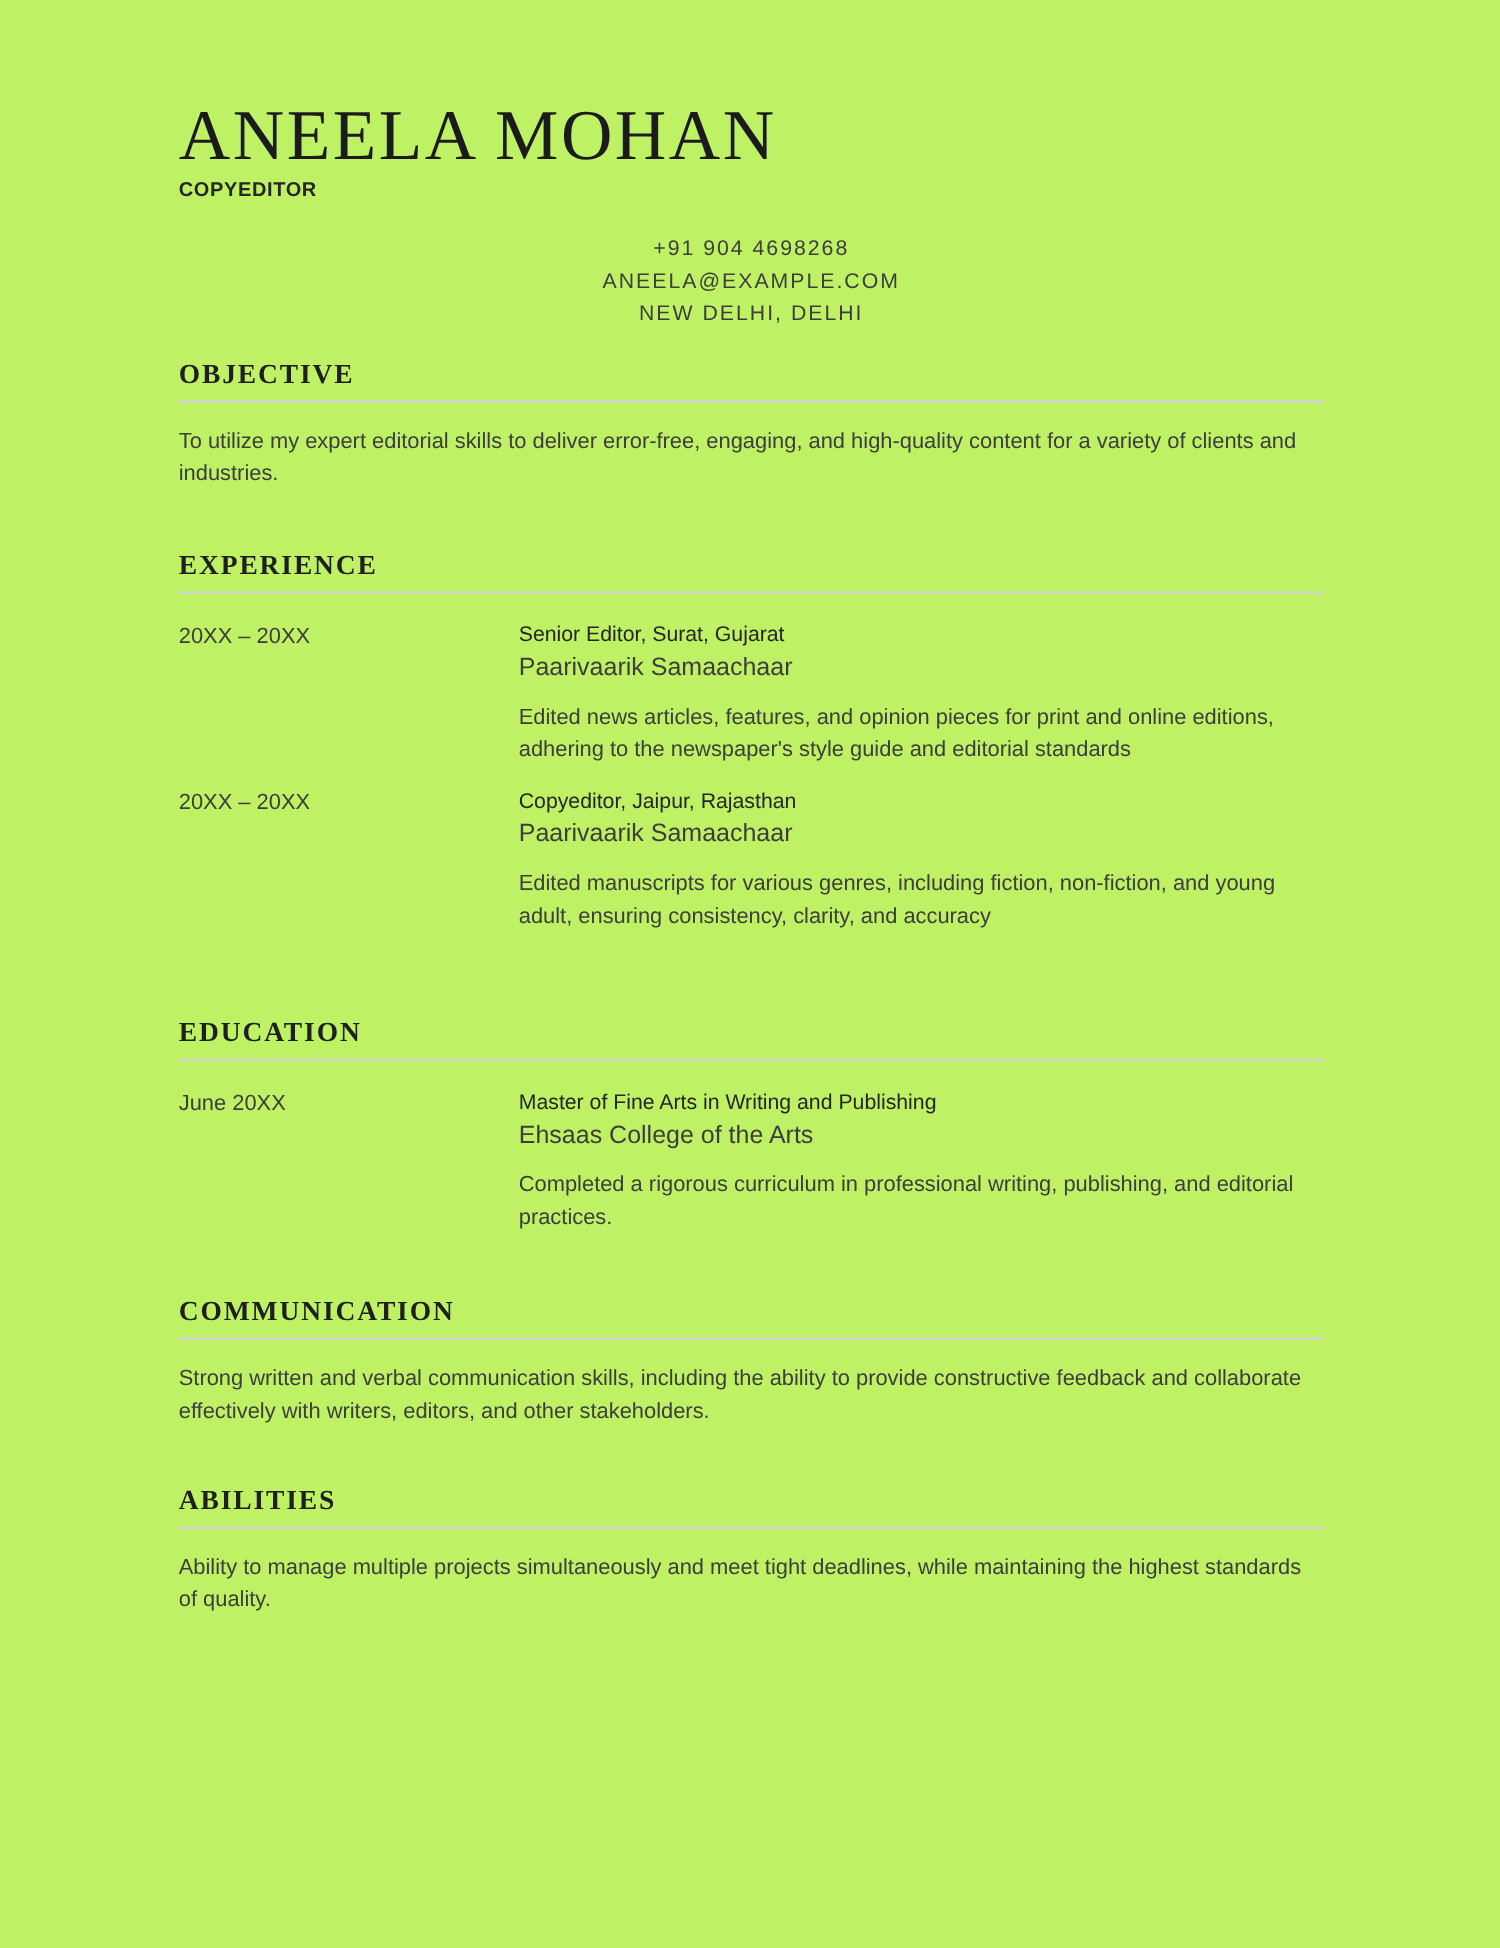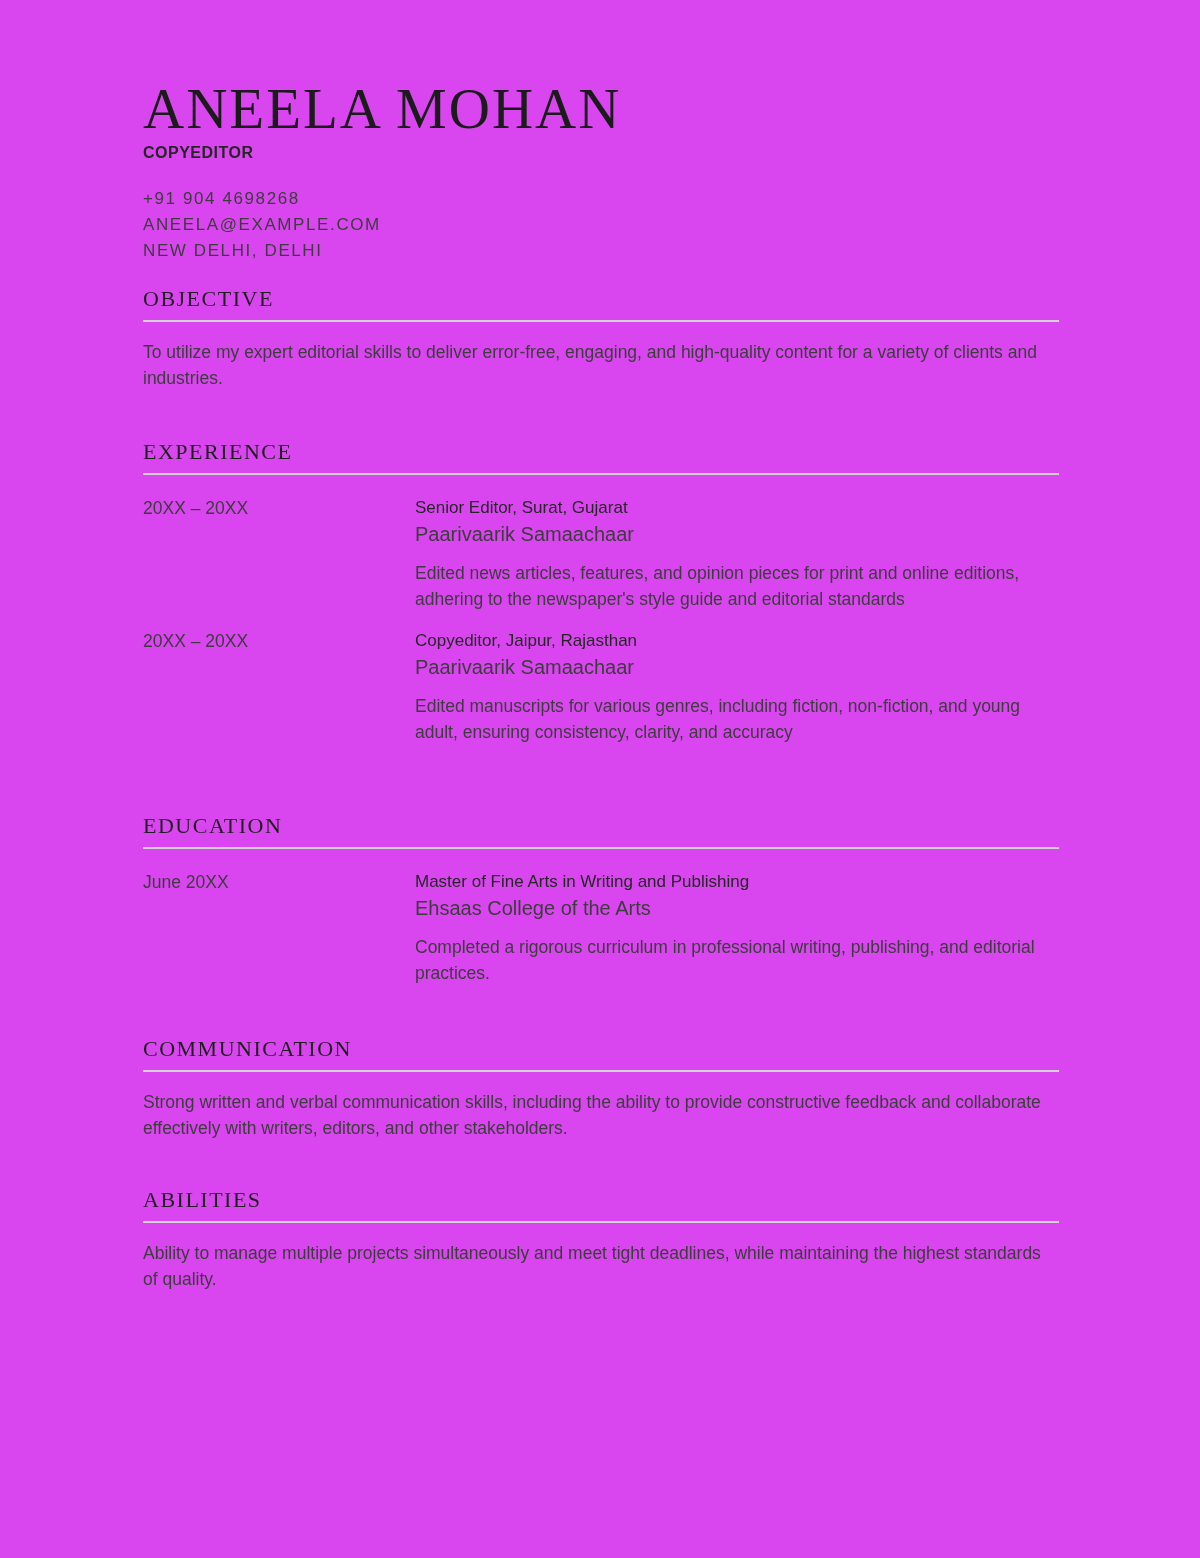--- a/index.html
+++ b/index.html
@@ -1,20 +1,20 @@
 <!DOCTYPE html>
 <html><head>
 <meta charset="utf-8">
 <style>
   html, body { margin: 0; padding: 0; background: #ffffff; }
   .page {
     position: relative;
     width: 1200px;
     height: 1558px;
-    background: #d946ef;
+    background: #bef264;
     overflow: hidden;
     font-family: "Liberation Sans", sans-serif;
   }
   .content {
     position: absolute;
     left: 143px;
     top: 0;
     width: 916px;
   }
   .name {
@@ -28,31 +28,31 @@
   }
   .role-title {
     margin-top: 4px;
     font-size: 16px;
     font-weight: 700;
     letter-spacing: 0.5px;
     color: #262626;
   }
   .contact {
     margin-top: 24px;
-    text-align: left;
+    text-align: center;
     font-size: 17px;
     line-height: 26px;
     letter-spacing: 1.6px;
     color: #3d3d3d;
   }
   .section { margin-top: 0; }
   .section-heading {
     font-family: "Liberation Serif", serif;
     font-size: 22px;
-    font-weight: 400;
+    font-weight: 700;
     letter-spacing: 1.5px;
     color: #1f1f1f;
     padding-bottom: 8px;
     border-bottom: 2px solid #d2d2d2;
   }
   .mt-objective    { margin-top: 22px; }
   .mt-skills       { margin-top: 46px; }
   .mt-experience   { margin-top: 48px; }
   .mt-education    { margin-top: 68px; }
   .mt-communication{ margin-top: 50px; }

